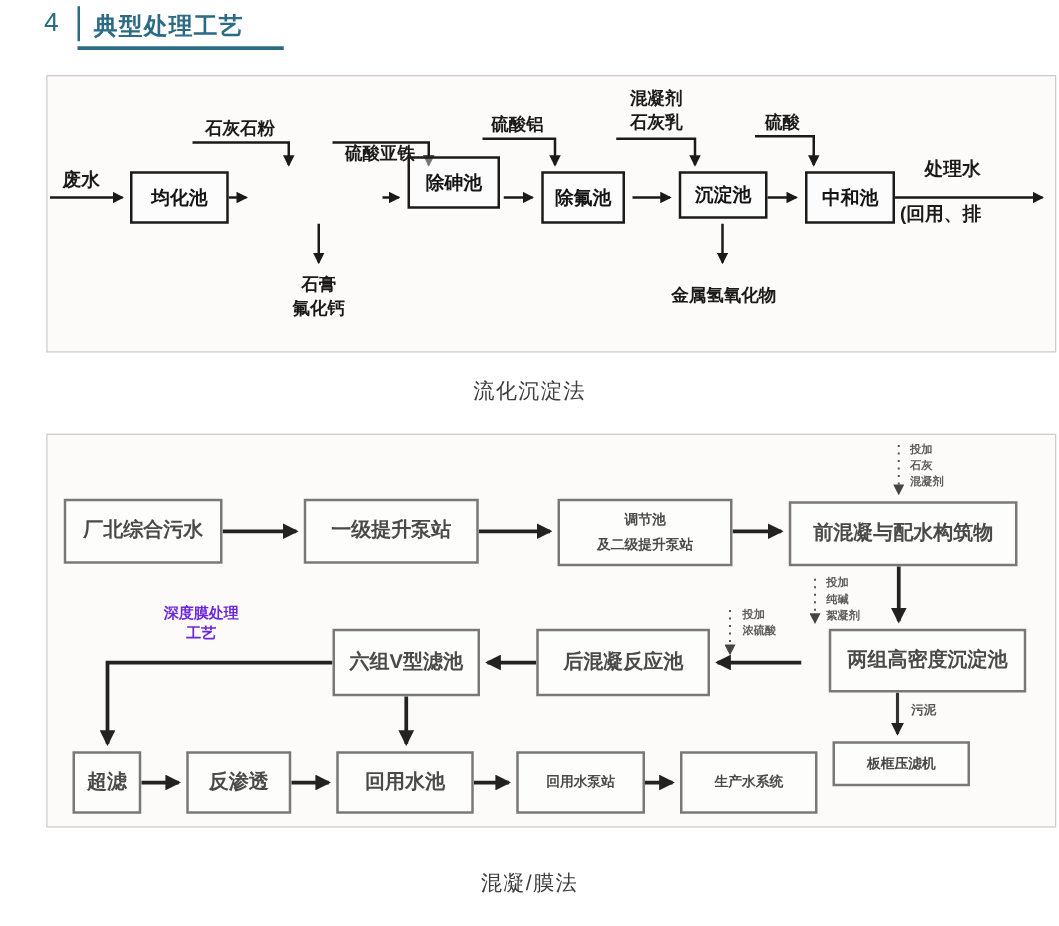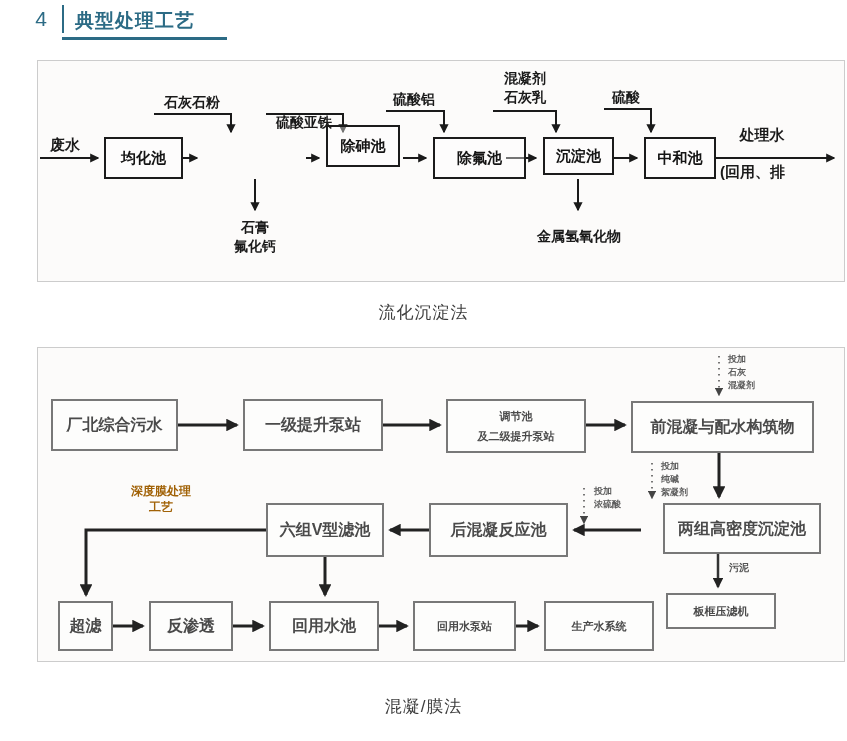--- a/index.html
+++ b/index.html
@@ -28,21 +28,21 @@
   
   .p2-box{position:absolute;border:2px solid #787878;box-sizing:border-box;
     display:flex;flex-direction:column;align-items:center;justify-content:center;
     font-size:16px;font-weight:bold;color:#4a4a4a;background:#fdfdfc;line-height:20px;text-align:center;}
   .p2-sm{font-size:11px;}
   .p2-line{stroke:#222222;stroke-width:3;fill:none;}
   .p2-line-thin{stroke:#333333;stroke-width:2.5;fill:none;}
   .p2-dot{stroke:#555555;stroke-width:1.6;fill:none;stroke-dasharray:1.5 4.5;}
   .p2-note{position:absolute;font-size:9px;color:#5d5d5d;line-height:13px;font-weight:bold;}
   .p2-note2{position:absolute;font-size:10px;color:#555555;font-weight:bold;}
-  .p2-membrane{position:absolute;font-size:12px;color:#a16207;font-weight:bold;text-align:center;line-height:16px;}
+  .p2-membrane{position:absolute;font-size:12px;color:#6d28d9;font-weight:bold;text-align:center;line-height:16px;font-family:Liberation Mono, monospace;}
   
   .caption{position:absolute;left:0;width:847px;text-align:center;
     font-size:17px;color:#3d3d3d;letter-spacing:1px;}
   #cap1{top:301px;}
   #cap2{top:695px;}
 </style>
 </head>
 <body>
 
 <div class="hdr-num">4</div>
@@ -68,21 +68,21 @@
     <path class="p1-line" d="M228,53 L305,53 L305,71" marker-end="url(#ah1)"></path>
     <path class="p1-line" d="M348,50 L406,50 L406,71" marker-end="url(#ah1)"></path>
     <path class="p1-line" d="M455,50 L518,50 L518,71" marker-end="url(#ah1)"></path>
     <path class="p1-line" d="M566,48 L613,48 L613,71" marker-end="url(#ah1)"></path>
     <path class="p1-line" d="M217,118 V149" marker-end="url(#ah1)"></path>
     <path class="p1-line" d="M540,118 V149" marker-end="url(#ah1)"></path>
   </svg>
 
   <div class="p1-box" style="left:66px;top:76px;width:79px;height:42px;">均化池</div>
   <div class="p1-box" style="left:288px;top:64px;width:74px;height:42px;">除砷池</div>
-  <div class="p1-box" style="left:395px;top:76px;width:93px;height:42px;">除氟池</div>
+  <div class="p1-box" style="left:395px;top:76px;width:67px;height:42px;">除氟池</div>
   <div class="p1-box" style="left:505px;top:76px;width:71px;height:38px;">沉淀池</div>
   <div class="p1-box" style="left:606px;top:76px;width:72px;height:42px;">中和池</div>
 
   <div class="p1-lbl" style="left:4px;top:74px;width:46px;font-size:15px;">废水</div>
   <div class="p1-lbl" style="left:112px;top:32px;width:84px;">石灰石粉</div>
   <div class="p1-lbl" style="left:224px;top:32px;width:84px;margin-top:20px;">硫酸亚铁</div>
   <div class="p1-lbl" style="left:342px;top:29px;width:68px;">硫酸铝</div>
   <div class="p1-lbl" style="left:452px;top:8px;width:70px;">
     <div>混凝剂</div>
     <div>石灰乳</div>

